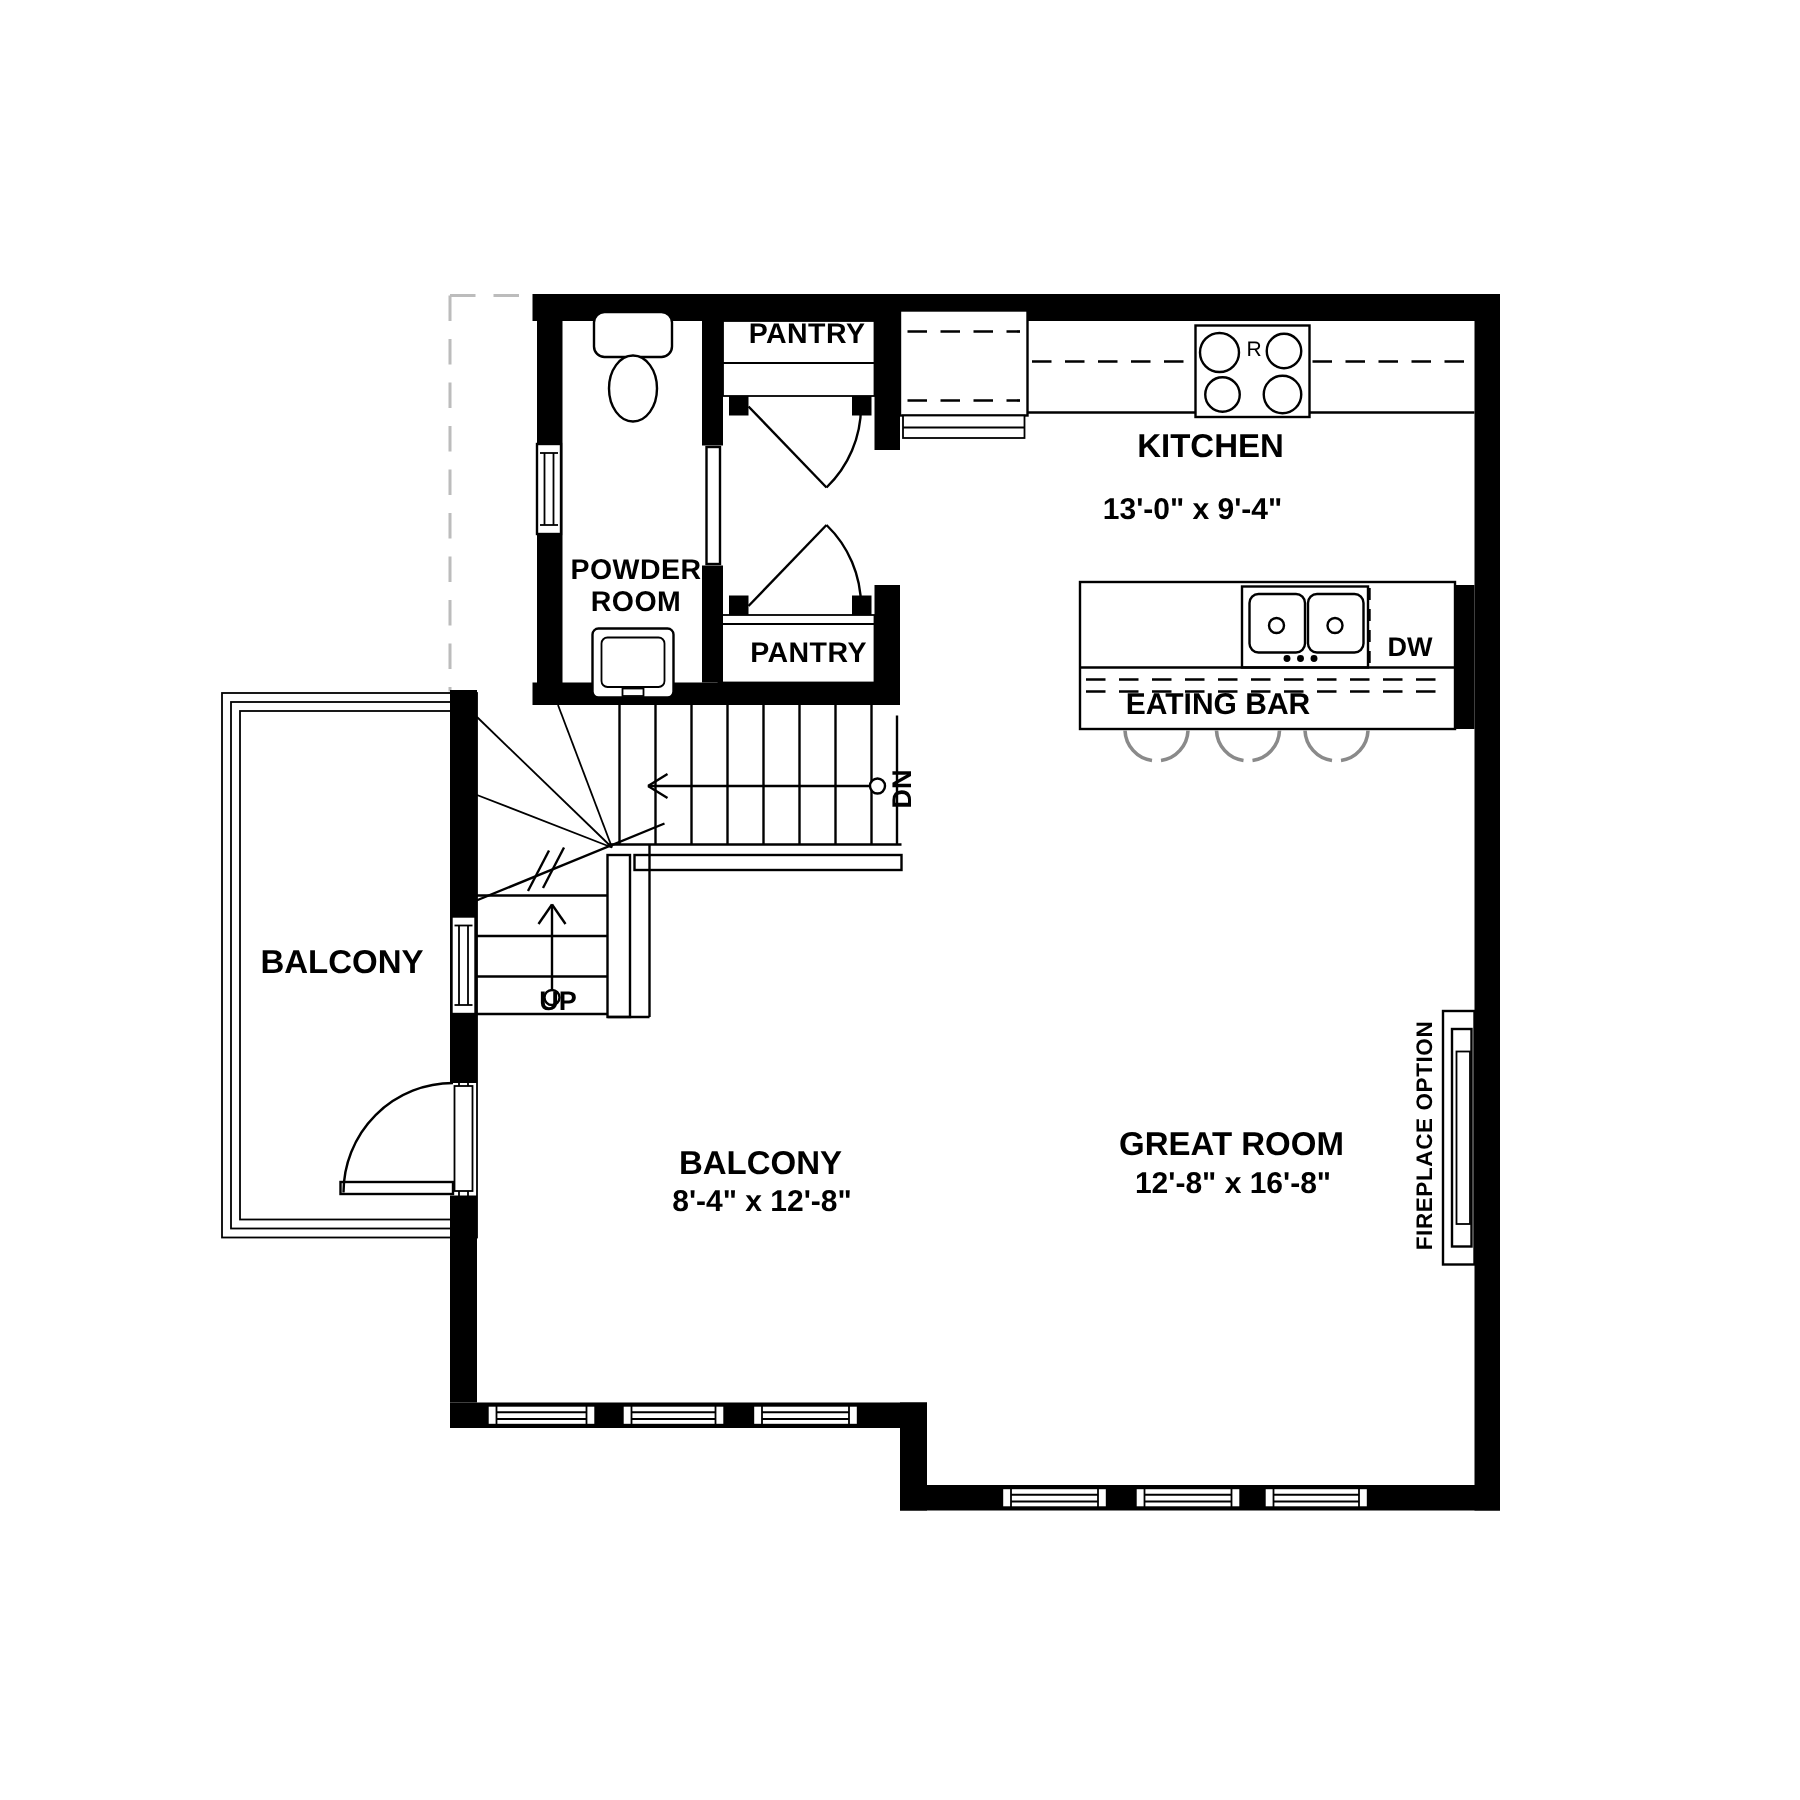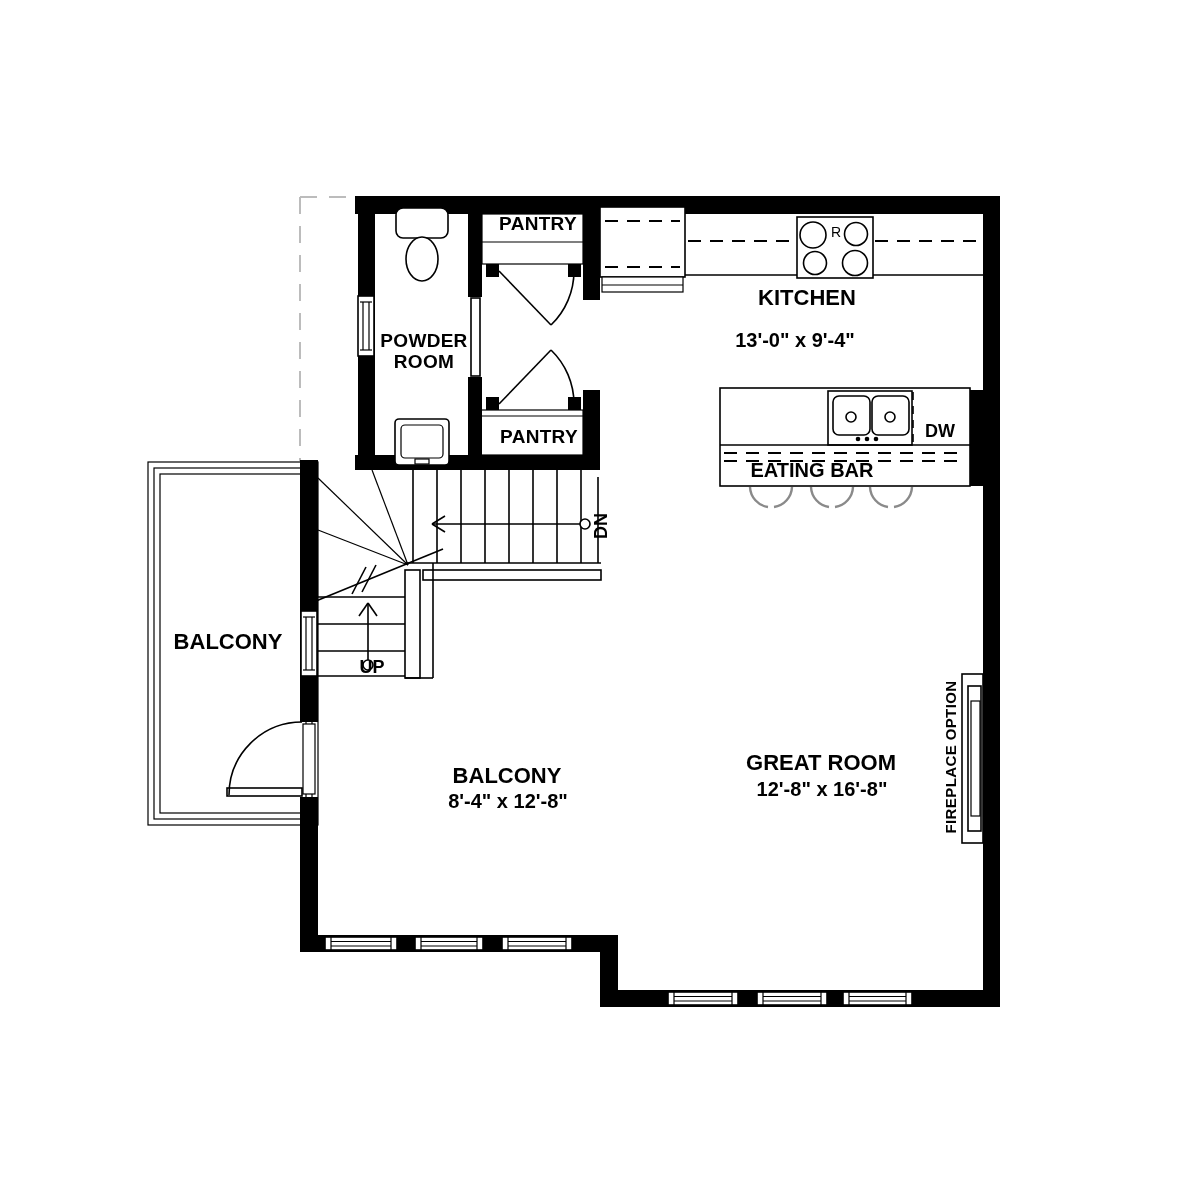--- a/index.html
+++ b/index.html
@@ -10,21 +10,21 @@
   .wall{fill:#000;stroke:none;}
   .wfill{fill:#fff;}
   .thin{stroke-width:1.2;}
   .dash{stroke-dasharray:13 9;stroke-width:1.8;}
   .dash2{stroke-dasharray:8 6;stroke-width:1.6;}
   .gray{stroke:#8a8a8a;stroke-width:2.4;}
   .proj{stroke:#bcbcbc;stroke-width:2;stroke-dasharray:17 12;}
   .dot{fill:#000;stroke:none;}
   .label{position:absolute;transform:translate(-50%,-50%);font-weight:bold;
          text-align:center;white-space:nowrap;line-height:1.1;}
-  .wrap{white-space:normal;width:112px;line-height:21px;}
+  .wrap{white-space:normal;width:112px;line-height:21px;margin-top:40px;}
   .vert{transform:translate(-50%,-50%) rotate(-90deg);}
   .s22{font-size:22px;}
   .s20{font-size:20px;}
   .s19{font-size:19px;letter-spacing:.3px;}
   .s18{font-size:18px;}
   .s15{font-size:15px;letter-spacing:.4px;}
   .s14{font-size:14px;font-weight:normal;}
 </style>
 </head>
 <body>

